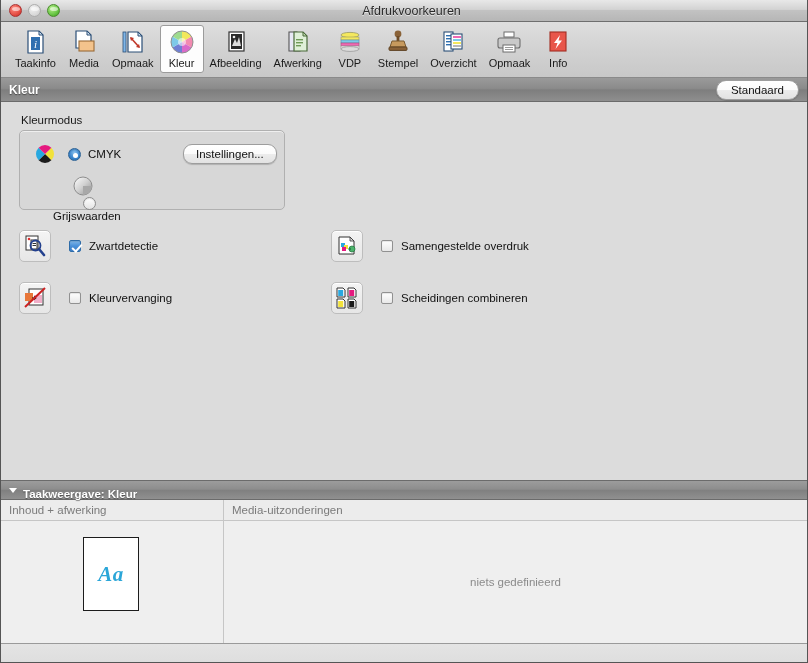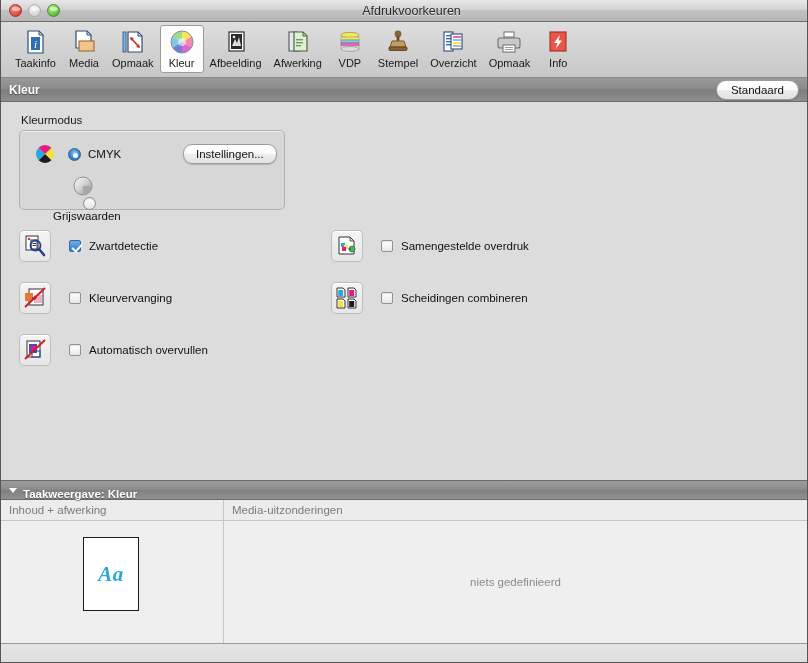--- a/index.html
+++ b/index.html
@@ -456,33 +456,20 @@
           <rect x="2" y="7" width="8" height="8" fill="#e8773a"></rect>
           <rect x="11" y="9" width="8" height="8" fill="#f0aec8"></rect>
           <path d="M9 12 h3 M11 10.5 L12.8 12 L11 13.5" stroke="#111" stroke-width="1.1" fill="none"></path>
           <path d="M2 21 L22 2" stroke="#cc2222" stroke-width="2"></path>
         </svg>
       </div>
       <div class="checkbox" style="margin-left:18px;"></div>
       <div class="lbl2" style="margin-left:8px;">Kleurvervanging</div>
     </div>
 
-    <div class="chk-row" style="left:18px; top:232px;">
-      <div class="iconbtn">
-        <svg width="24" height="24" viewBox="0 0 24 24">
-          <rect x="4" y="3" width="13" height="16" fill="#fff" stroke="#333" stroke-width="1"></rect>
-          <rect x="6" y="6" width="8" height="9" fill="#3b4fb8"></rect>
-          <circle cx="10.5" cy="10.5" r="3" fill="#e5189f"></circle>
-          <rect x="9" y="13" width="8" height="6" fill="none" stroke="#2a54a0" stroke-width="1.1"></rect>
-          <path d="M2 21 L22 2" stroke="#cc2222" stroke-width="2"></path>
-        </svg>
-      </div>
-      <div class="checkbox" style="margin-left:18px;"></div>
-      <div class="lbl2" style="margin-left:8px;">Automatisch overvullen</div>
-    </div>
 
     <div class="chk-row" style="left:330px; top:128px;">
       <div class="iconbtn">
         <svg width="24" height="24" viewBox="0 0 24 24">
           <polygon points="4,3 15,3 19,7 19,20 4,20" fill="#fff" stroke="#333" stroke-width="1"></polygon>
           <polygon points="15,3 19,7 15,7" fill="#ddd" stroke="#333" stroke-width=".8"></polygon>
           <rect x="6" y="9" width="4" height="4" fill="#28a8e0"></rect>
           <rect x="9" y="11" width="4" height="4" fill="#f2e23a"></rect>
           <rect x="7" y="13" width="4" height="4" fill="#e5197f"></rect>
           <circle cx="17" cy="15" r="3" fill="#4bb36b" stroke="#2a7a44" stroke-width=".8"></circle>

